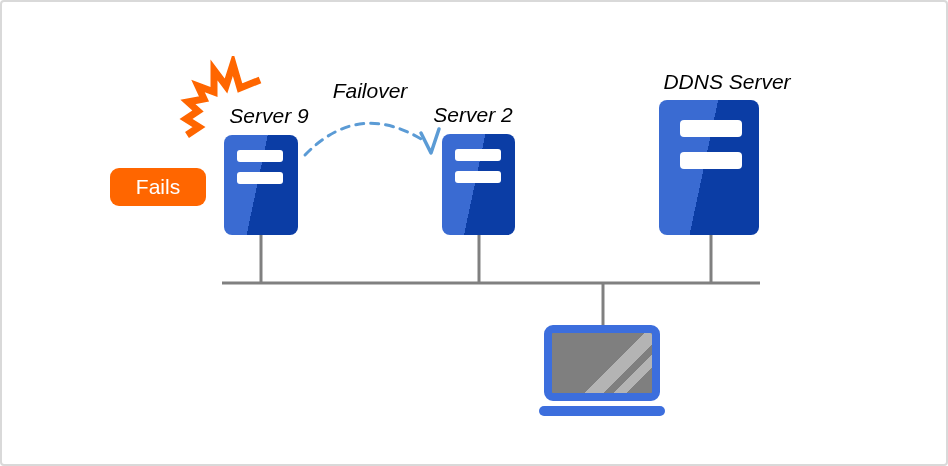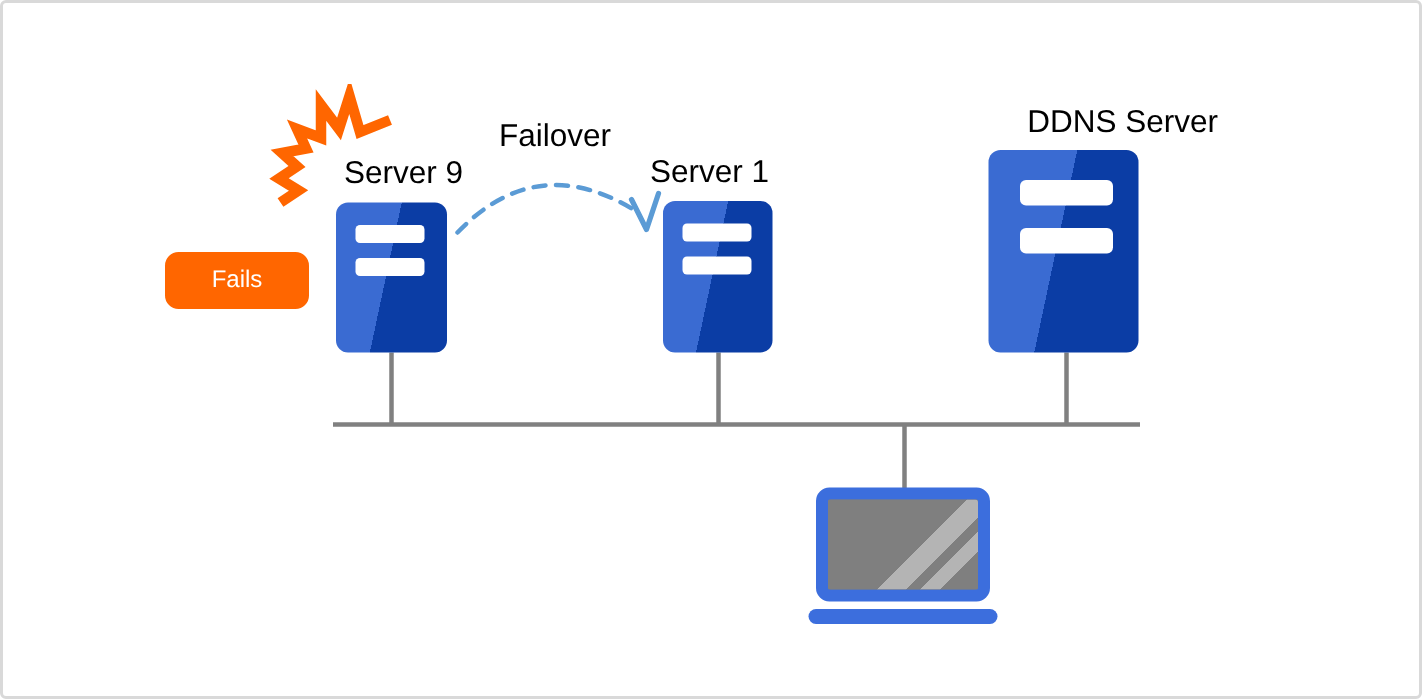--- a/index.html
+++ b/index.html
@@ -29,35 +29,36 @@
     left: 176px; top: 54px;
     width: 90px; height: 90px;
   }
   .lbl {
     position: absolute;
     font-size: 21px;
     line-height: 21px;
     color: #000000;
     text-align: center;
     white-space: nowrap;
+    font-style: italic;
   }
   .lbl-server1 { left: 197px; top: 103px; width: 140px; }
   .lbl-server2 { left: 401px; top: 102px; width: 140px; }
-  .lbl-ddns    { left: 640px; top: 69px;  width: 170px; text-align: right; }
+  .lbl-ddns    { left: 640px; top: 69px;  width: 170px; }
   .lbl-failover{ left: 298px; top: 78px;  width: 140px; }
   .lbl-client  { left: 530px; top: 422px; width: 140px; }
 
   .badge {
     position: absolute;
     left: 108px; top: 166px;
     width: 96px; height: 38px;
     background: #ff6600;
     border-radius: 9px;
     color: #ffffff;
-    font-size: 16px;
+    font-size: 21px;
     line-height: 38px;
     text-align: center;
   }
 
   .server {
     position: absolute;
     border-radius: 8px;
     background: linear-gradient(102deg, #3a6bd2 0%, #3a6bd2 46%, #0b3da5 46%, #0b3da5 100%);
   }
   .server-1 { left: 222px; top: 133px; width: 74px;  height: 100px; }
@@ -122,21 +123,21 @@
   </svg>
 
   <svg class="crash" viewBox="0 0 90 90">
     <polyline points="9,79 21,71 8,63 20,55 10,46 26,43 20,30 36,36 36,14 48,30 55,8 62,32 82,24" fill="none" stroke="#ff6600" stroke-width="7" stroke-linejoin="miter" stroke-miterlimit="12"></polyline>
   </svg>
 
   <div class="badge">Fails</div>
 
   <div class="lbl lbl-server1">Server 9</div>
   <div class="lbl lbl-failover">Failover</div>
-  <div class="lbl lbl-server2">Server 1</div>
+  <div class="lbl lbl-server2">Server 2</div>
   <div class="lbl lbl-ddns">DDNS Server</div>
 
   <div class="server server-1">
     <div class="bar bar1"></div>
     <div class="bar bar2"></div>
   </div>
   <div class="server server-2">
     <div class="bar bar1"></div>
     <div class="bar bar2"></div>
   </div>

